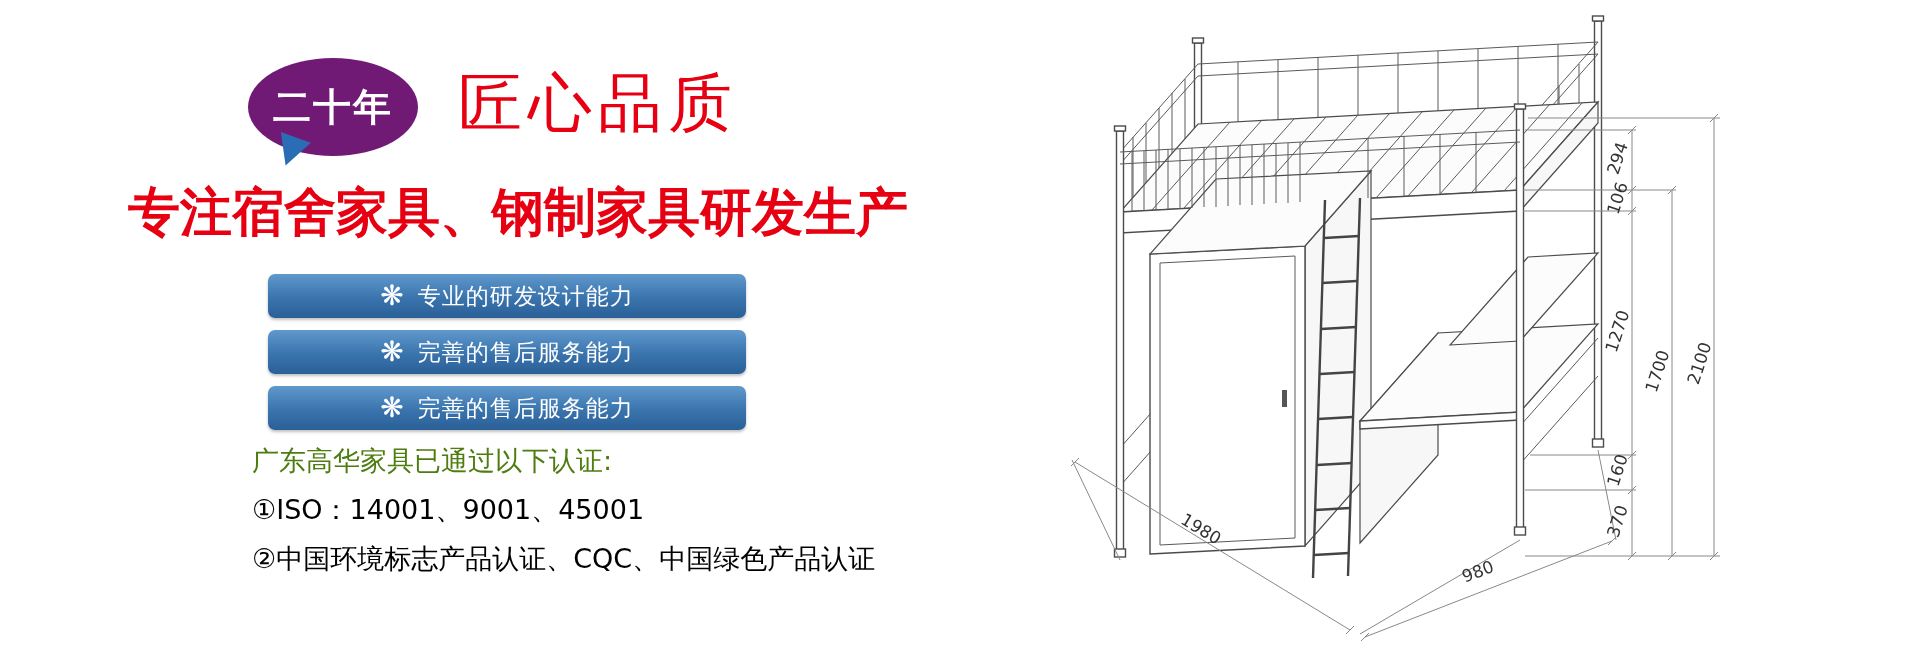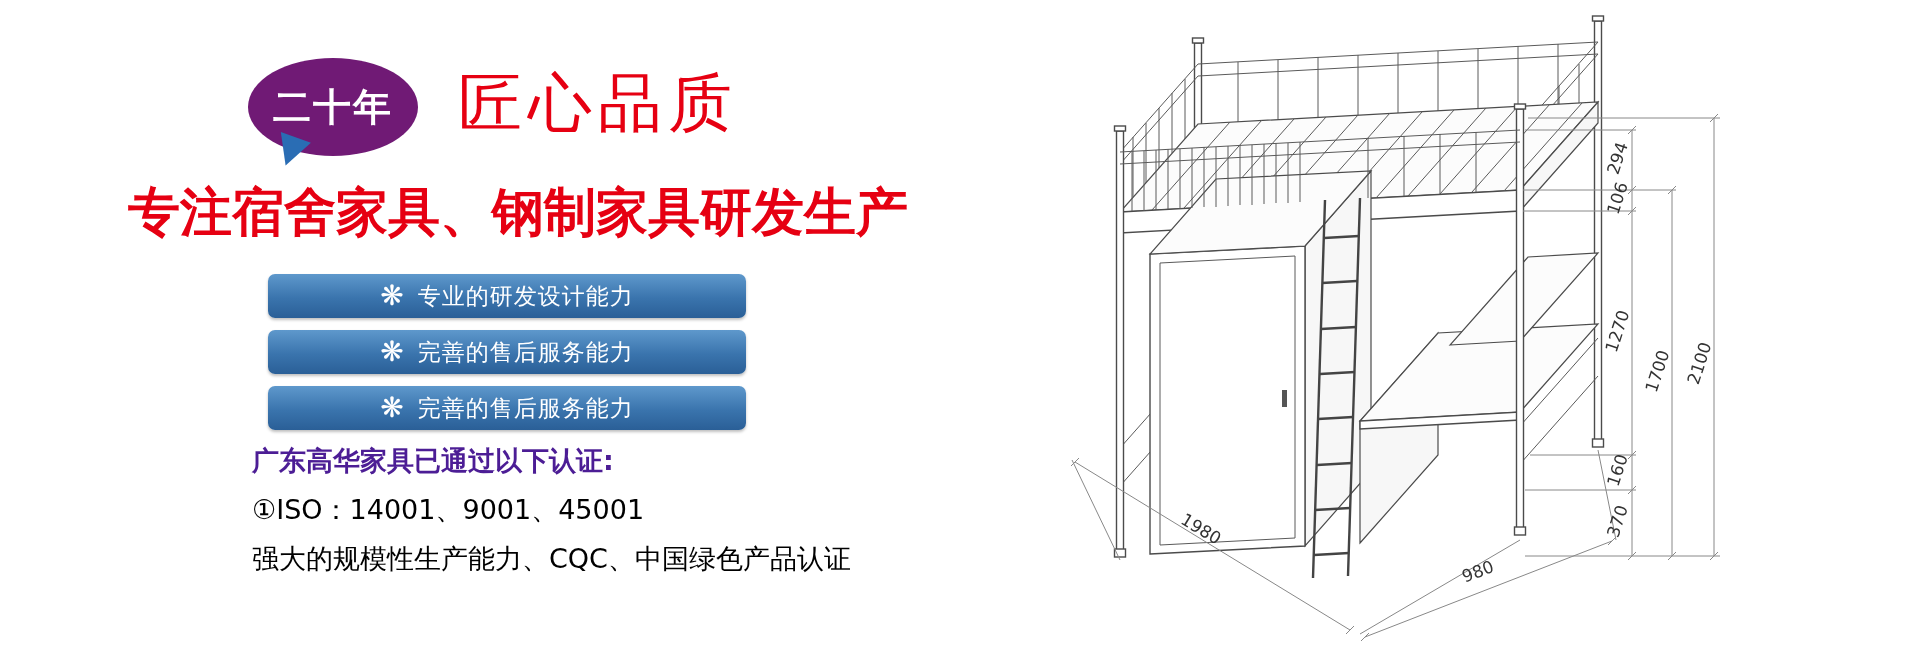--- a/index.html
+++ b/index.html
@@ -24,21 +24,21 @@
   .features{position:absolute;left:268px;top:274px;width:478px;}
   .feature-bar{width:478px;height:44px;margin-bottom:12px;border-radius:7px;
           background:linear-gradient(180deg,#5e98cc 0%,#3a74ad 55%,#2a5f97 100%);
           box-shadow:0 2px 3px rgba(0,0,0,.25);
           display:flex;align-items:center;justify-content:center;gap:14px;}
   .feature-icon{color:#ffffff;font-size:28px;line-height:1;}
   .feature-label{color:#ffffff;font-size:23px;letter-spacing:1px;}
 
   
   .certs{position:absolute;left:252px;top:436px;color:#000;font-size:27px;line-height:49px;}
-  .certs .cert-title{color:#4c1d95;font-weight:bold;}
+  .certs .cert-title{color:#4d7c0f;}
 
   
   .drawing-wrap{position:absolute;left:1020px;top:0;width:900px;height:650px;}
   .frame-f{stroke:#4b4b4b;stroke-width:1.4;fill:#ffffff;}
   .frame-f2{stroke:#4b4b4b;stroke-width:1.2;fill:#f7f7f7;}
   .frame-f3{stroke:#4b4b4b;stroke-width:1.2;fill:#fcfcfc;}
   .thin{stroke:#5a5a5a;stroke-width:1;fill:none;}
   .dimline{stroke:#888;stroke-width:1;fill:none;}
   .dim{font:17px "DejaVu Sans",sans-serif;fill:#333;text-anchor:middle;}
 </style>
@@ -66,21 +66,21 @@
     </div>
     <div class="feature-bar">
       <span class="feature-icon">❋</span>
       <span class="feature-label">完善的售后服务能力</span>
     </div>
   </div>
 
   <div class="certs">
     <div class="cert-title">广东高华家具已通过以下认证:</div>
     <div class="cert-item">①ISO：14001、9001、45001</div>
-    <div class="cert-item">强大的规模性生产能力、CQC、中国绿色产品认证</div>
+    <div class="cert-item">②中国环境标志产品认证、CQC、中国绿色产品认证</div>
   </div>
 
   <div class="drawing-wrap">
     <svg width="900" height="650" viewBox="0 0 900 650">
 
       <g>
         <rect class="frame-f" x="174.5" y="43" width="7" height="425"></rect>
         <rect class="frame-f" x="574.5" y="21" width="7" height="425"></rect>
         <rect class="frame-f" x="172.5" y="38" width="11" height="5"></rect>
         <rect class="frame-f" x="572.5" y="16" width="11" height="5"></rect>

